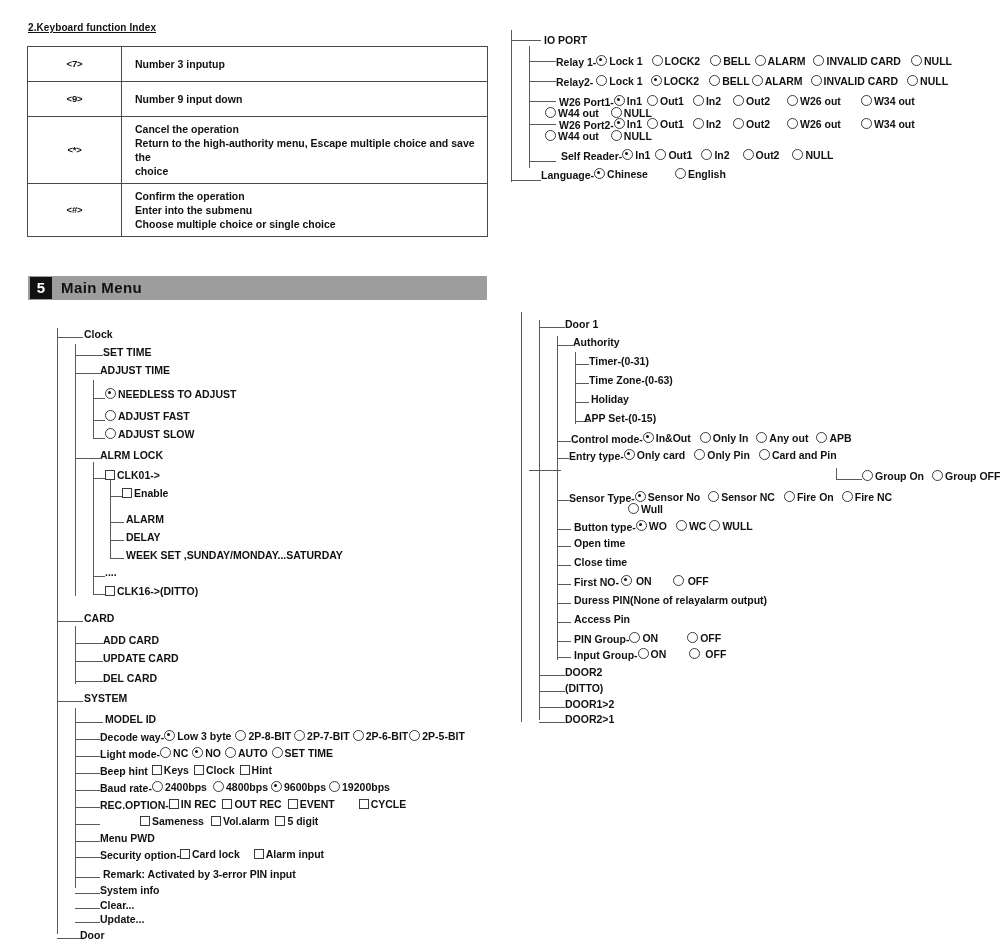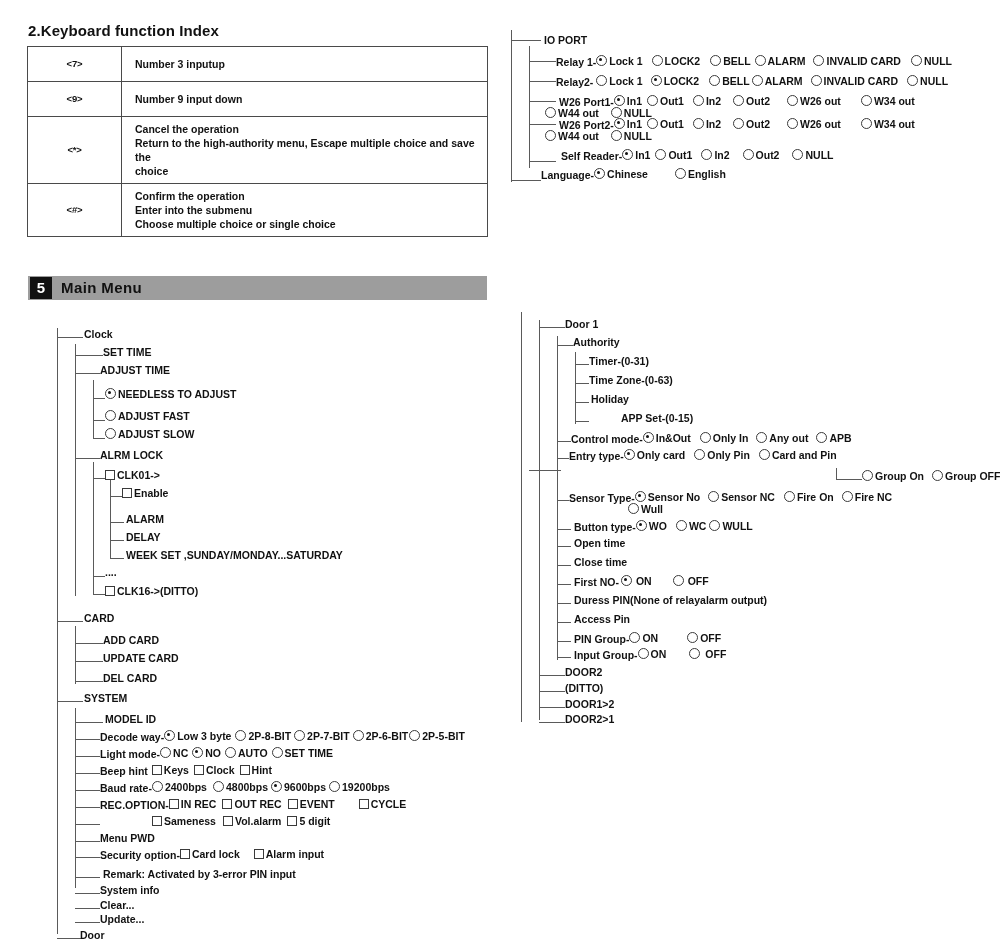--- a/index.html
+++ b/index.html
@@ -10,22 +10,23 @@
     color:#1a1a1a;
     -webkit-font-smoothing:none;
     position:relative;
     overflow:hidden;
   }
   .page{position:absolute;left:0;top:0;width:1000px;height:945px;}
 
   
   .sec-title{
     position:absolute;left:28px;top:22px;
-    font-size:15px;font-weight:600;letter-spacing:.1px;
+    font-size:10px;font-weight:600;letter-spacing:.1px;
     color:#111;
+    text-decoration:underline;
   }
 
   
   .keytable{
     position:absolute;left:27px;top:46px;width:461px;
     border-collapse:collapse;
     table-layout:fixed;
   }
   .keytable td,.keytable th{
     border:1px solid #4a4a4a;
@@ -270,21 +271,21 @@
     <div class="elbow" style="left:75px;top:790px;width:25px;"></div>
     <div class="node" style="left:100px;top:781px;">
       <span class="nlabel">Baud rate-</span><span class="opt"><span class="rb"></span><span>2400bps</span></span><span style="display:inline-block;width:6px;"></span><span class="opt"><span class="rb"></span><span>4800bps</span></span><span style="display:inline-block;width:3px;"></span><span class="opt"><span class="rb on"></span><span>9600bps</span></span><span style="display:inline-block;width:3px;"></span><span class="opt"><span class="rb"></span><span>19200bps</span></span>
     </div>
 
     <div class="elbow" style="left:75px;top:807px;width:25px;"></div>
     <div class="node" style="left:100px;top:798px;">
       <span class="nlabel">REC.OPTION-</span><span class="opt"><span class="cb"></span><span>IN REC</span></span><span style="display:inline-block;width:6px;"></span><span class="opt"><span class="cb"></span><span>OUT REC</span></span><span style="display:inline-block;width:6px;"></span><span class="opt"><span class="cb"></span><span>EVENT</span></span><span style="display:inline-block;width:24px;"></span><span class="opt"><span class="cb"></span><span>CYCLE</span></span>
     </div>
     <div class="elbow" style="left:75px;top:824px;width:25px;"></div>
-    <div class="node" style="left:152px;top:815px;">
+    <div class="node" style="left:140px;top:815px;">
       <span class="opt"><span class="cb"></span><span>Sameness</span></span><span style="display:inline-block;width:7px;"></span><span class="opt"><span class="cb"></span><span>Vol.alarm</span></span><span style="display:inline-block;width:6px;"></span><span class="opt"><span class="cb"></span><span>5 digit</span></span>
     </div>
 
     <div class="elbow" style="left:75px;top:841px;width:25px;"></div>
     <div class="node" style="left:100px;top:832px;">Menu PWD</div>
 
     <div class="elbow" style="left:75px;top:857px;width:25px;"></div>
     <div class="node" style="left:100px;top:848px;">
       <span class="nlabel">Security option-</span><span class="opt"><span class="cb"></span><span>Card lock</span></span><span style="display:inline-block;width:14px;"></span><span class="opt"><span class="cb"></span><span>Alarm input</span></span>
     </div>
@@ -321,21 +322,21 @@
     <div class="elbow" style="left:575px;top:364px;width:14px;"></div>
     <div class="node" style="left:589px;top:355px;">Timer-(0-31)</div>
 
     <div class="elbow" style="left:575px;top:383px;width:14px;"></div>
     <div class="node" style="left:589px;top:374px;">Time Zone-(0-63)</div>
 
     <div class="elbow" style="left:575px;top:402px;width:14px;"></div>
     <div class="node" style="left:591px;top:393px;">Holiday</div>
 
     <div class="elbow" style="left:575px;top:421px;width:14px;"></div>
-    <div class="node" style="left:621px;top:412px;">APP Set-(0-15)</div>
+    <div class="node" style="left:584px;top:412px;">APP Set-(0-15)</div>
 
     <div class="elbow" style="left:557px;top:441px;width:14px;"></div>
     <div class="node" style="left:571px;top:432px;">
       <span class="nlabel">Control mode-</span><span class="opt"><span class="rb on"></span><span>In&amp;Out</span></span><span style="display:inline-block;width:9px;"></span><span class="opt"><span class="rb"></span><span>Only In</span></span><span style="display:inline-block;width:8px;"></span><span class="opt"><span class="rb"></span><span>Any out</span></span><span style="display:inline-block;width:8px;"></span><span class="opt"><span class="rb"></span><span>APB</span></span>
     </div>
 
     <div class="elbow" style="left:557px;top:458px;width:12px;"></div>
     <div class="node" style="left:569px;top:449px;">
       <span class="nlabel">Entry type-</span><span class="opt"><span class="rb on"></span><span>Only card</span></span><span style="display:inline-block;width:9px;"></span><span class="opt"><span class="rb"></span><span>Only Pin</span></span><span style="display:inline-block;width:9px;"></span><span class="opt"><span class="rb"></span><span>Card and Pin</span></span>
     </div>

